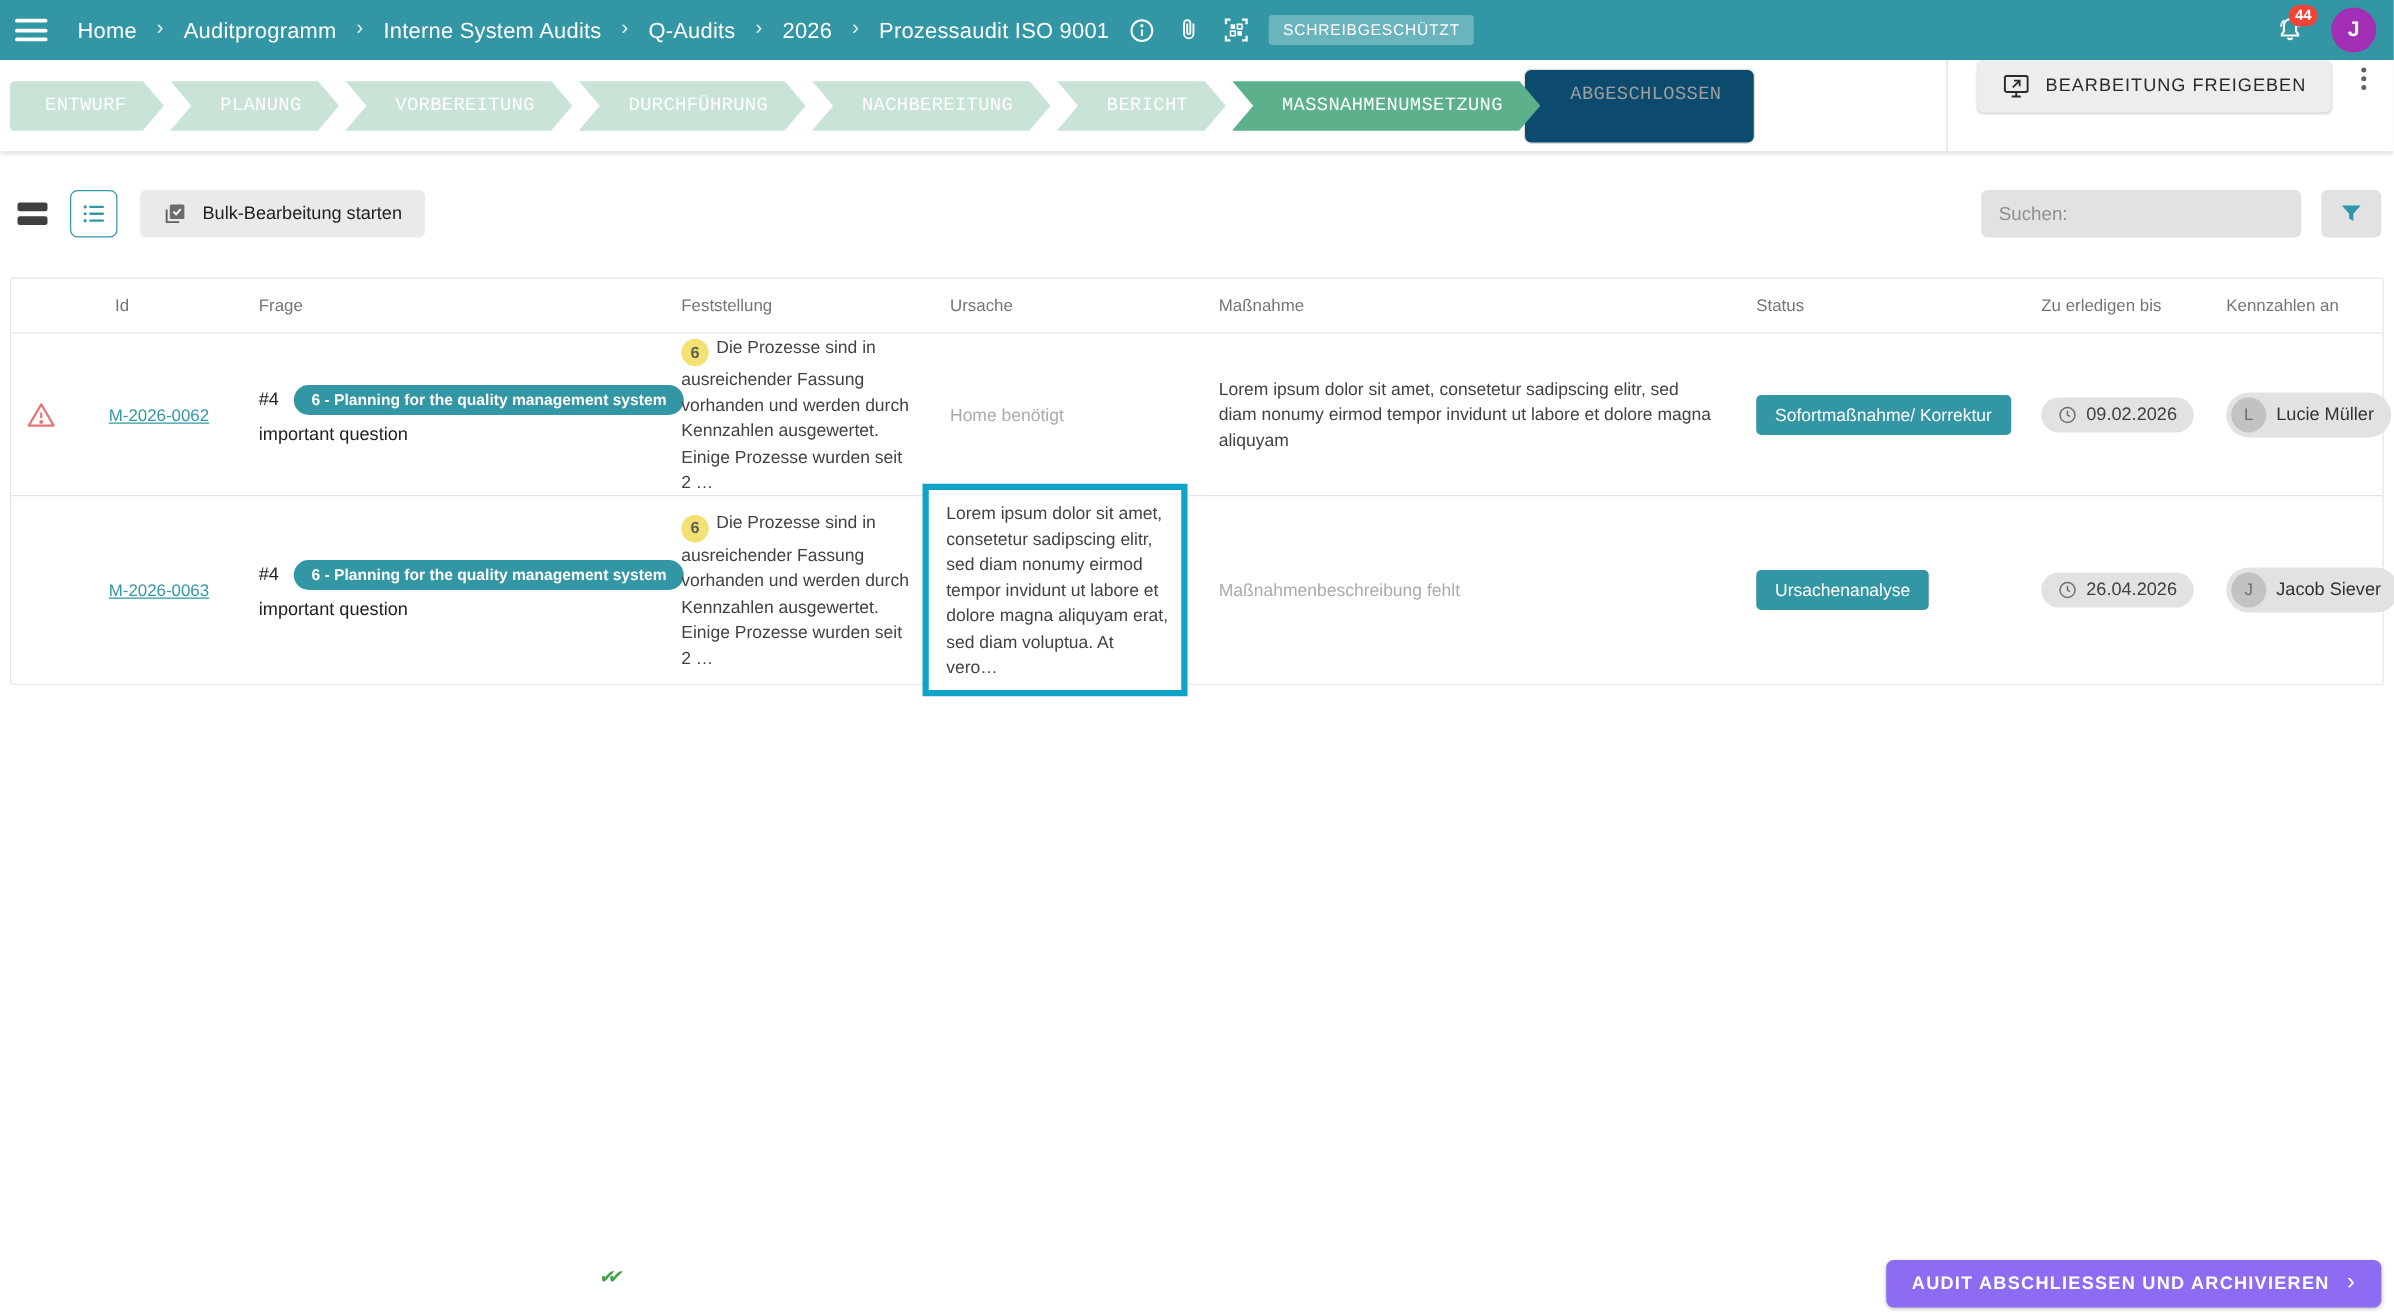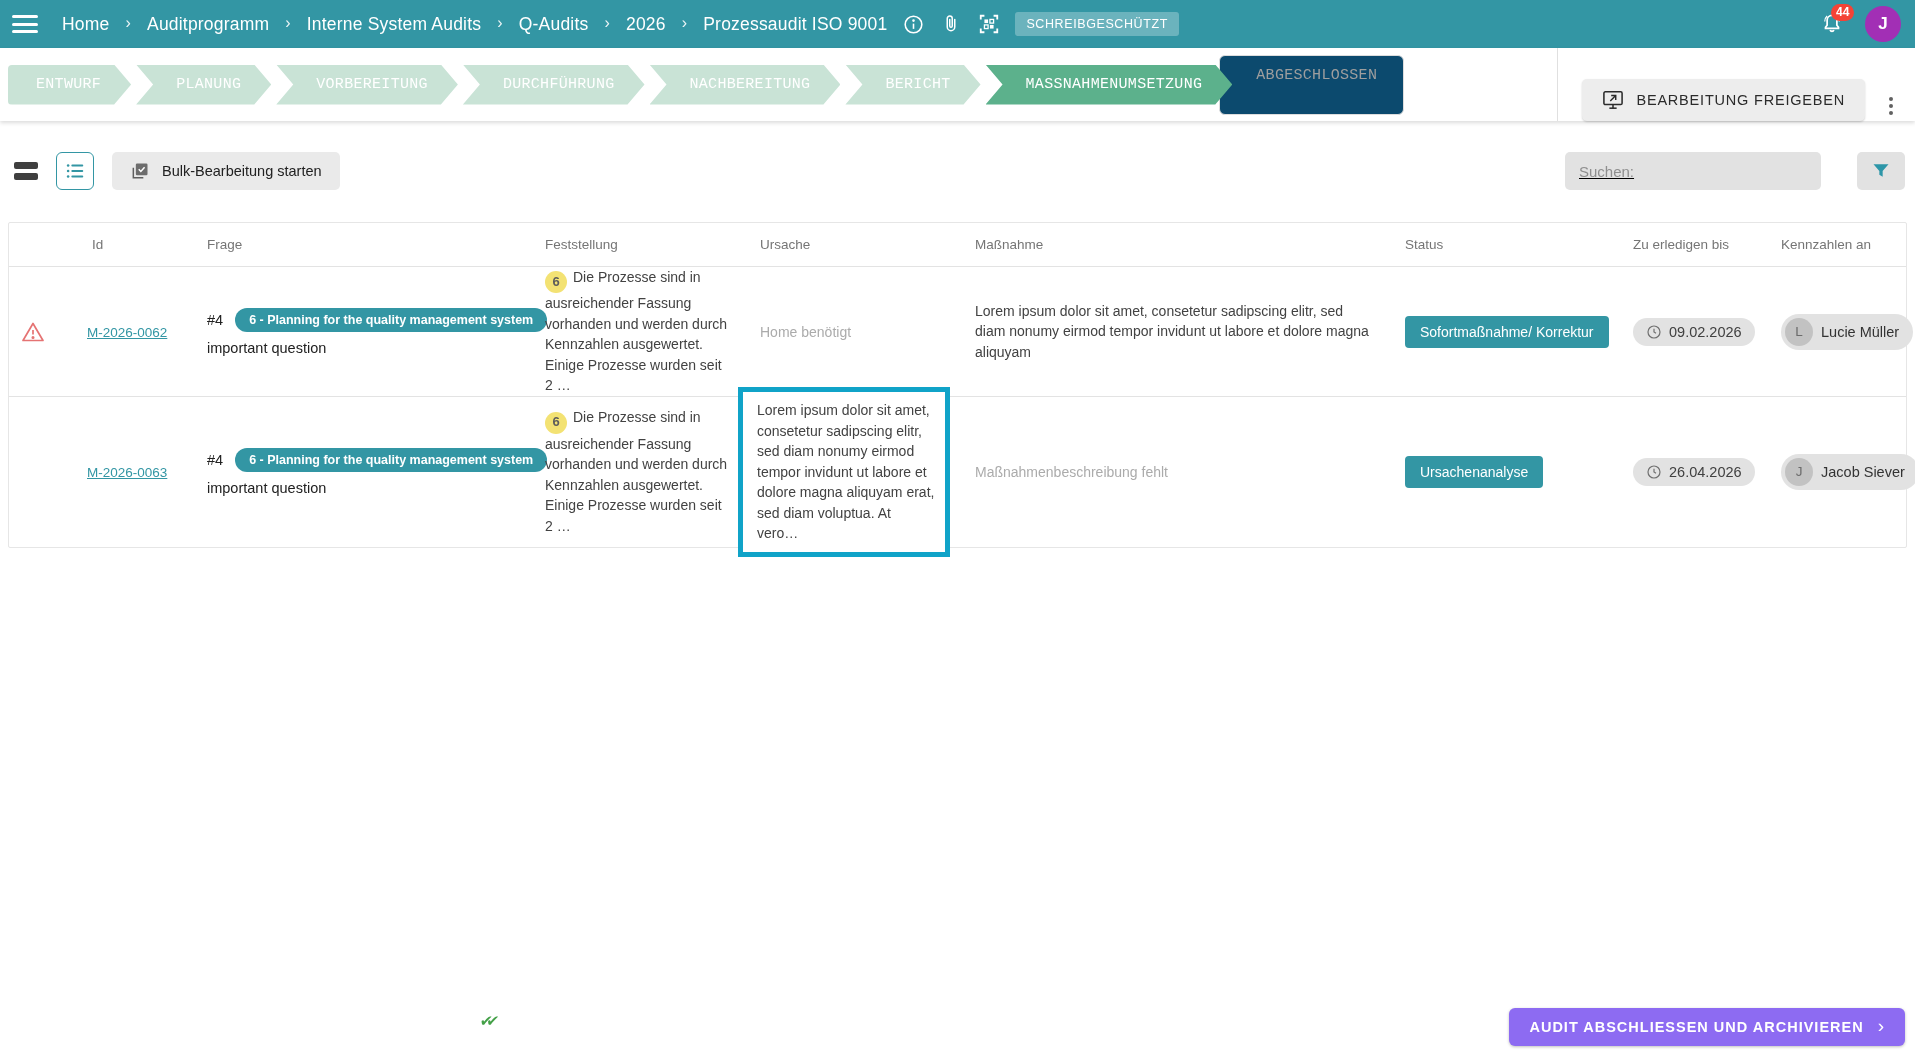--- a/index.html
+++ b/index.html
@@ -32,38 +32,38 @@
   .step { position:relative; z-index:2; height:40px; line-height:40px; font-size:15px; letter-spacing:.3px;
           color:#fff; background:#c9e3d6; padding:0 30px 0 40px; white-space:nowrap; cursor:pointer;
           clip-path:polygon(0 0, calc(100% - 17px) 0, 100% 50%, calc(100% - 17px) 100%, 0 100%, 17px 50%);
           margin-left:5px; }
   .step.first { clip-path:polygon(0 0, calc(100% - 17px) 0, 100% 50%, calc(100% - 17px) 100%, 0 100%);
           padding-left:28px; margin-left:0; border-radius:4px 0 0 4px; }
   .step.active { background:#5cb18c; font-weight:500; }
   .step-final { position:relative; z-index:1; height:60px; line-height:40px; background:#0c4a6e; color:#9e9e9e;
           border:1px solid #ddd; border-radius:6px; font-size:15px; letter-spacing:.3px; padding:0 26px 0 36px;
           margin-left:-13px; white-space:nowrap; cursor:pointer; }
-  .step-actions { border-left:1px solid #e0e0e0; height:73px; display:flex; align-items:flex-end;
+  .step-actions { border-left:1px solid #e0e0e0; height:73px; display:flex; align-items:flex-start;
           padding:0 16px 0 24px; gap:18px; }
   .release-btn { display:flex; align-items:center; gap:12px; background:#ededed; border:none; border-radius:5px;
           height:42px; padding:0 20px; font-family:inherit; font-size:14.5px; letter-spacing:.8px; color:#2b2b2b;
           cursor:pointer; box-shadow:0 1px 2px rgba(0,0,0,.18); white-space:nowrap; }
   .kebab { display:flex; flex-direction:column; gap:3px; cursor:pointer; padding:6px; }
   .kebab i { width:4px; height:4px; border-radius:50%; background:#616161; }
 
   
   .toolbar { position:absolute; top:121px; left:0; width:1915px; height:100px; display:flex; align-items:center;
              padding:0 10px 0 14px;justify-content:space-between; }
   .view-rows { display:flex; flex-direction:column; gap:4px; cursor:pointer; margin-right:18px; }
   .view-rows i { width:24px; height:7px; border-radius:2px; background:#3f3f3f; }
   .view-list-btn { width:38px; height:38px; border:1px solid #3396a4; background:#fff; border-radius:6px;
              display:flex; align-items:center; justify-content:center; cursor:pointer; margin-right:18px; }
   .bulk-btn { display:flex; align-items:center; gap:12px; background:#eaeaea; border:none; border-radius:5px;
              height:38px; padding:0 18px; font-family:inherit; font-size:14.5px; color:#212121; cursor:pointer; }
-  .tb-search { margin-left:auto; display:flex; align-items:center; gap:36px;text-decoration:underline; }
+  .tb-search { margin-left:auto; display:flex; align-items:center; gap:16px; }
   .search-input { width:256px; height:38px; background:#e2e2e2; border:none; border-radius:5px; padding:0 14px;
              font-family:inherit; font-size:15px; color:#333; outline:none; }
   .search-input::placeholder { color:#8f8f8f; }
   .filter-btn { width:48px; height:38px; background:#e2e2e2; border:none; border-radius:5px; cursor:pointer;
              display:flex; align-items:center; justify-content:center; }
 
   
   .card { position:absolute; top:222px; left:8px; width:1899px; background:#fff;
           border:1px solid #e6e6e6; border-radius:2px; }
   .trow { display:grid; grid-template-columns:48px 150px 338px 215px 215px 430px 228px 148px 1fr;

